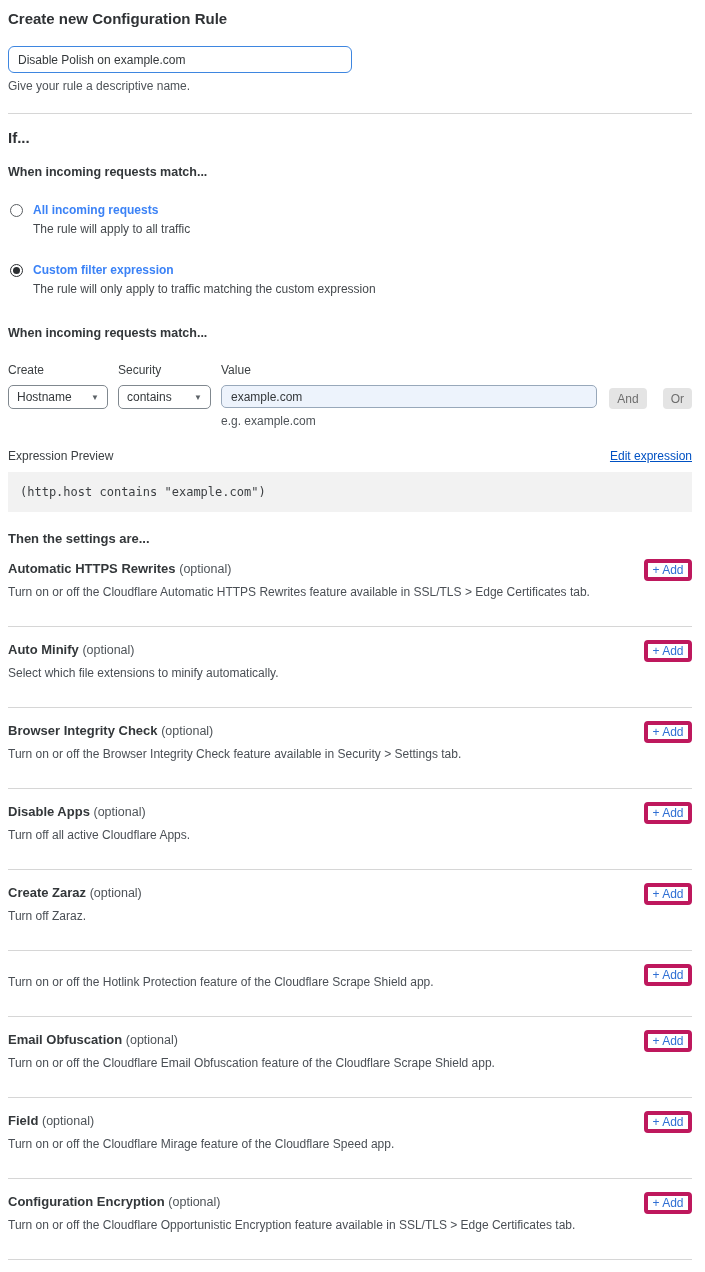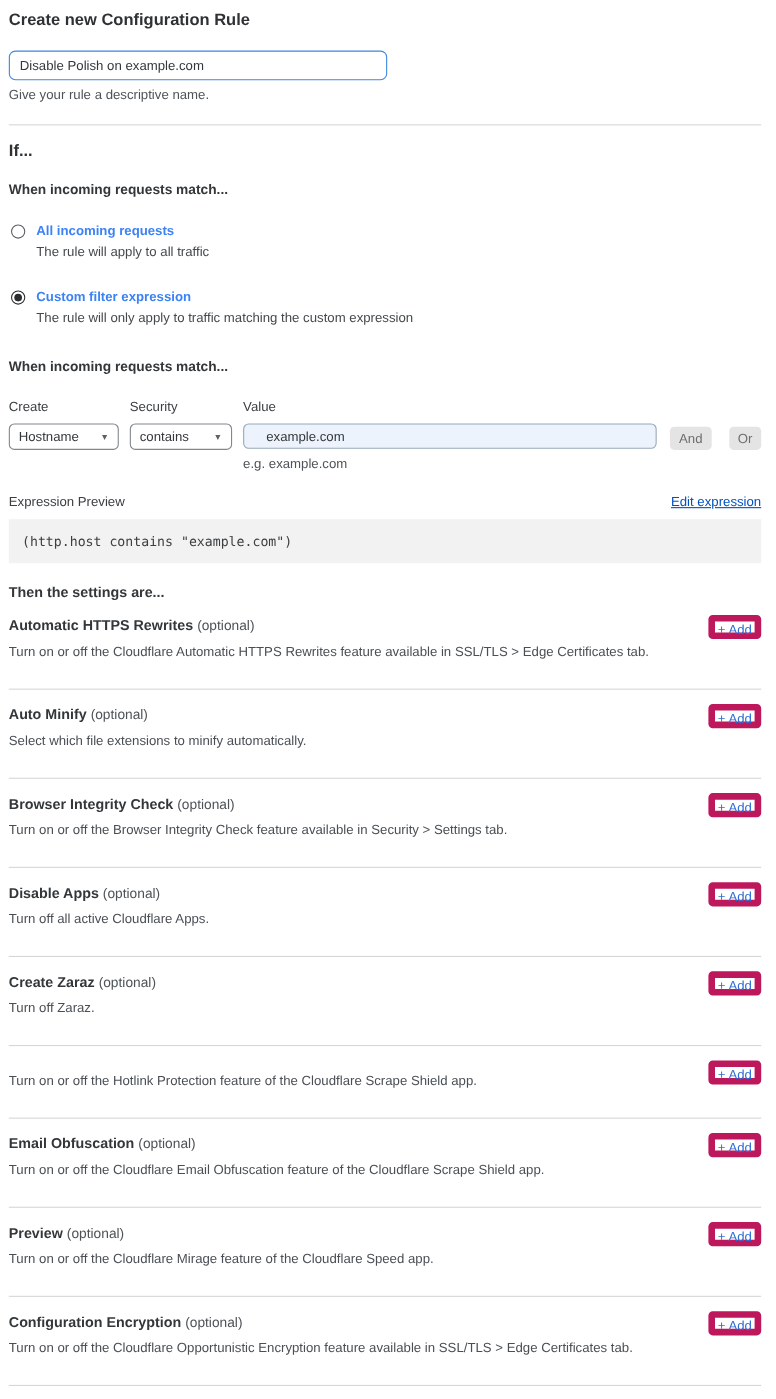--- a/index.html
+++ b/index.html
@@ -122,21 +122,21 @@
   }
   .w-field { width: 100px; }
   .w-operator { width: 93px; }
   .value-col { flex: 1 1 auto; margin-right: 12px; }
   .value-input {
     width: 100%;
     height: 23px;
     border: 1px solid #98a8ba;
     border-radius: 5px;
     background: #edf3fc;
-    padding: 0 20px;
+    padding: 0 9px;
     font-size: 12px;
     font-family: "Liberation Sans", sans-serif;
     color: #34383b;
     outline: none;
     display: block;
   }
   .andor-group {
     display: flex;
     margin-top: 25px; 
   }
@@ -201,21 +201,21 @@
     margin-top: 9px;
     max-width: 600px;
   }
   .add-btn {
     position: absolute;
     right: 0;
     top: 13px;
     width: 48px;
     height: 22px;
     background: #ffffff;
-    border: 6px solid #be185d;
+    border: 4px solid #be185d;
     border-radius: 4px;
     color: #2f6fd4;
     font-size: 12px;
     font-family: "Liberation Sans", sans-serif;
     cursor: pointer;
   }
 </style>
 </head>
 <body>
 
@@ -318,21 +318,21 @@
   <button class="add-btn">+ Add</button>
 </div>
 
 <div class="setting-row">
   <div class="setting-title"><span>Email Obfuscation</span> <span class="setting-optional">(optional)</span></div>
   <div class="setting-desc">Turn on or off the Cloudflare Email Obfuscation feature of the Cloudflare Scrape Shield app.</div>
   <button class="add-btn">+ Add</button>
 </div>
 
 <div class="setting-row">
-  <div class="setting-title"><span>Preview</span> <span class="setting-optional">(optional)</span></div>
+  <div class="setting-title"><span>Field</span> <span class="setting-optional">(optional)</span></div>
   <div class="setting-desc">Turn on or off the Cloudflare Mirage feature of the Cloudflare Speed app.</div>
   <button class="add-btn">+ Add</button>
 </div>
 
 <div class="setting-row">
   <div class="setting-title"><span>Configuration Encryption</span> <span class="setting-optional">(optional)</span></div>
   <div class="setting-desc">Turn on or off the Cloudflare Opportunistic Encryption feature available in SSL/TLS &gt; Edge Certificates tab.</div>
   <button class="add-btn">+ Add</button>
 </div>
 

